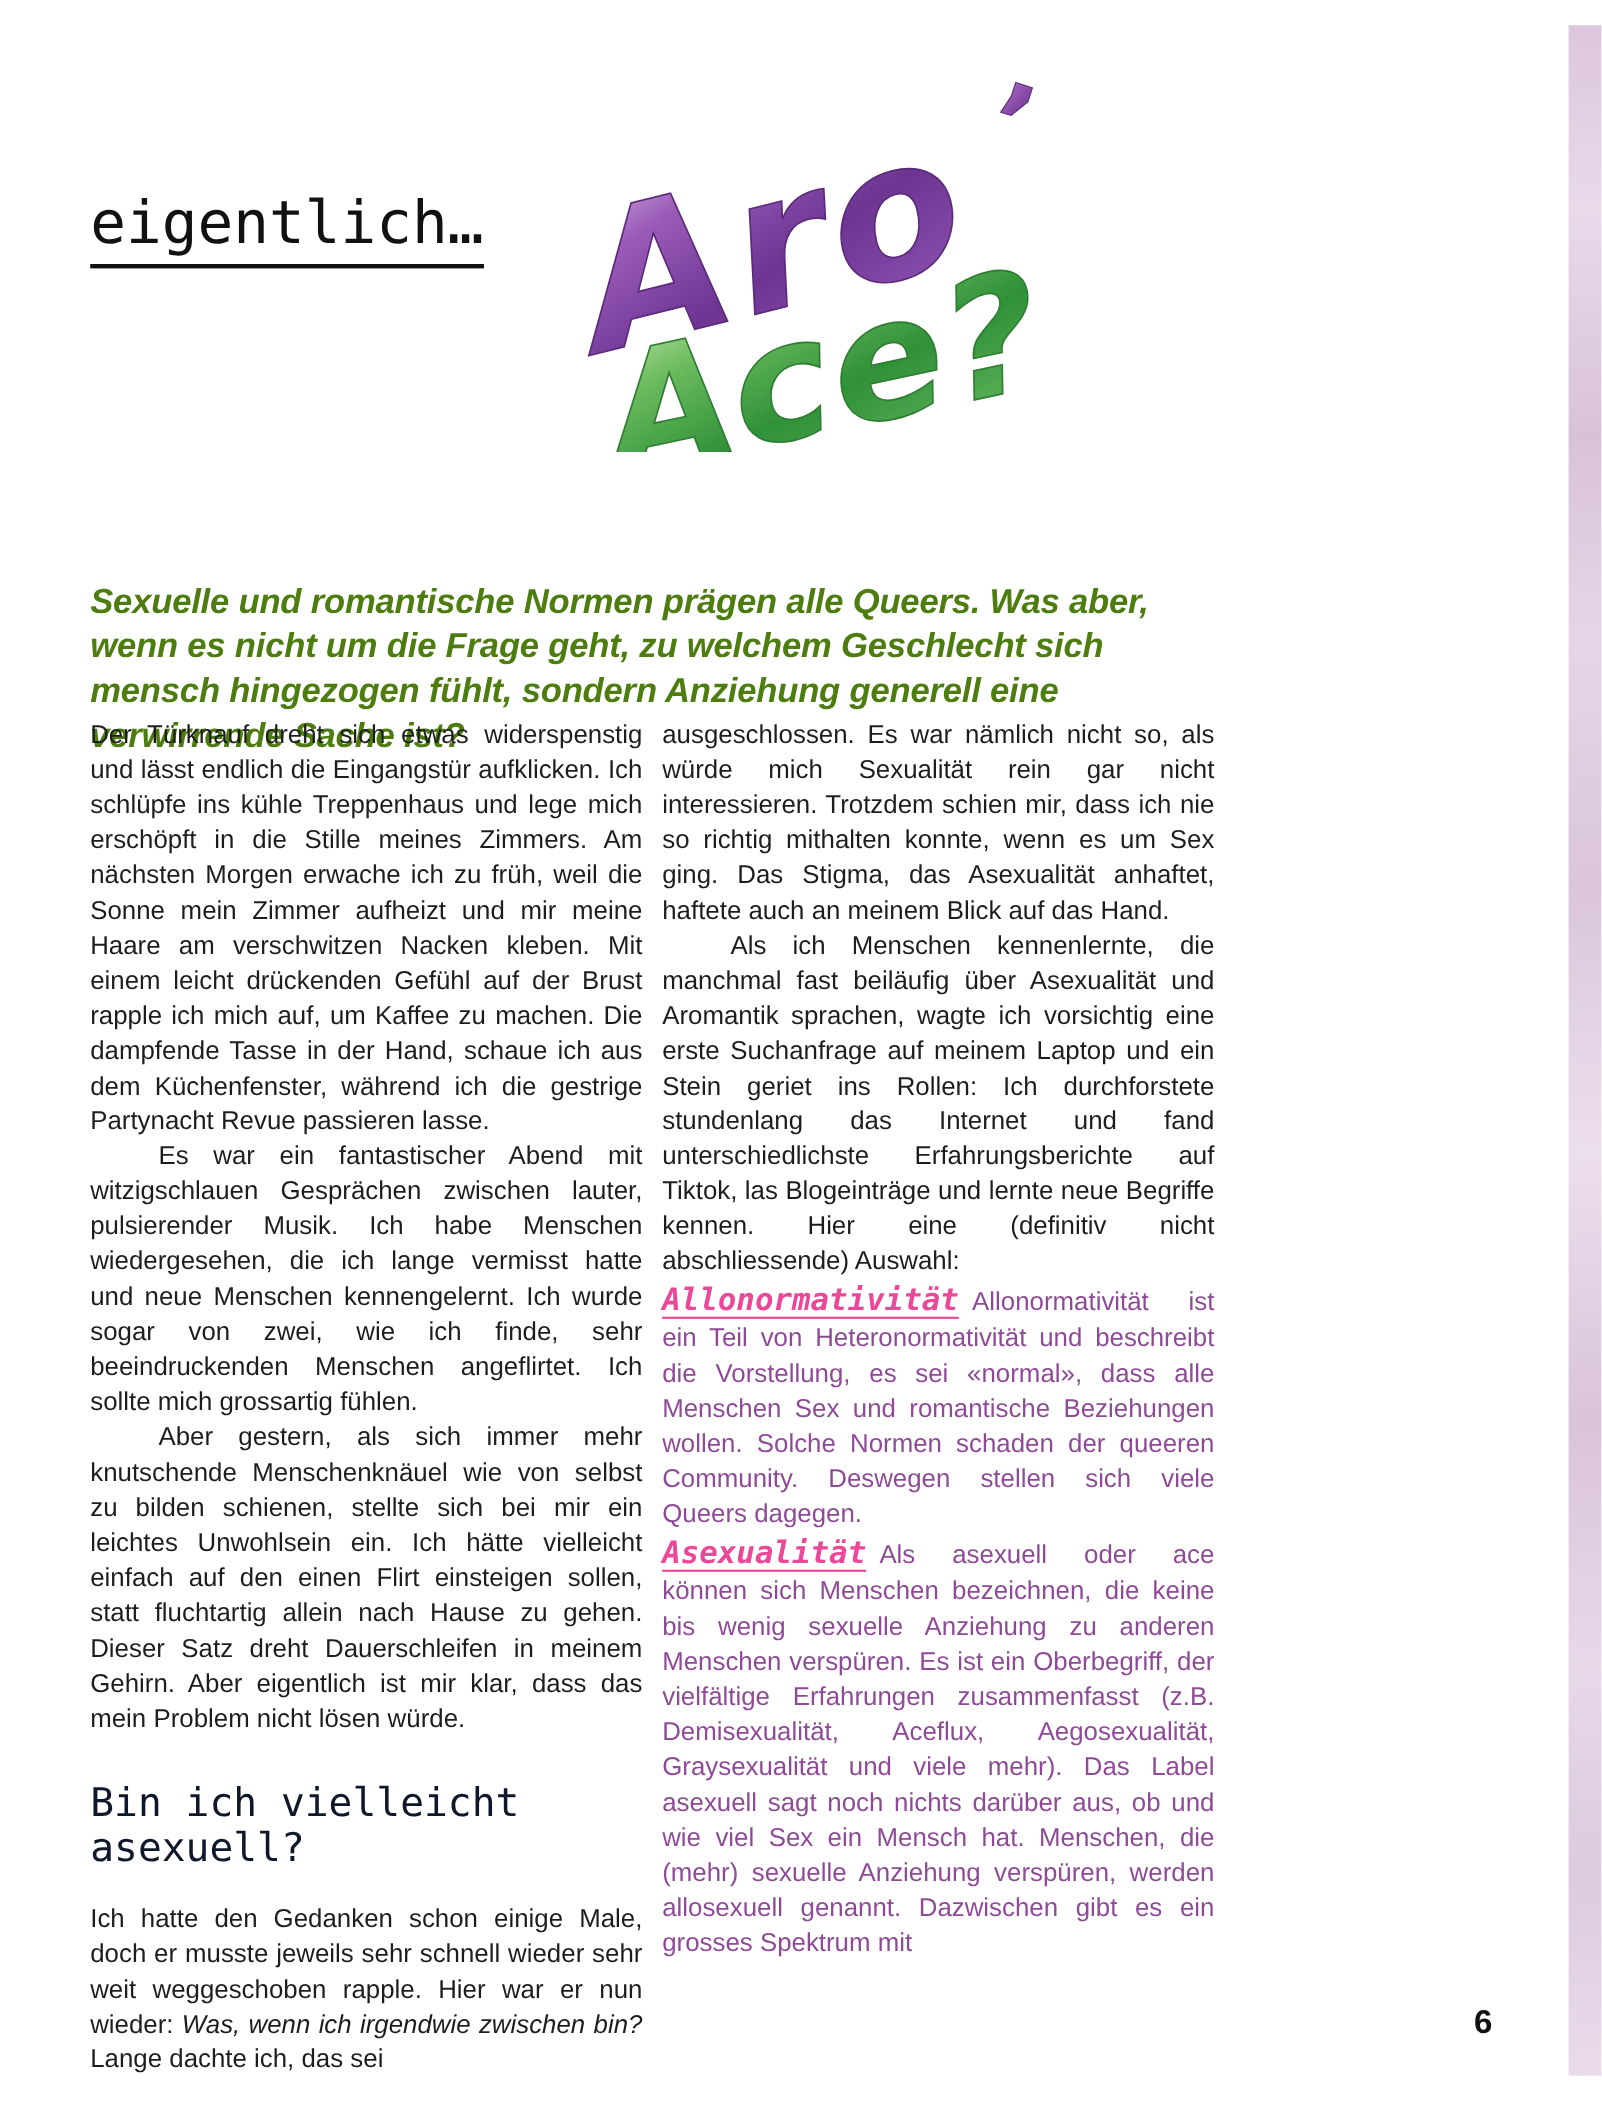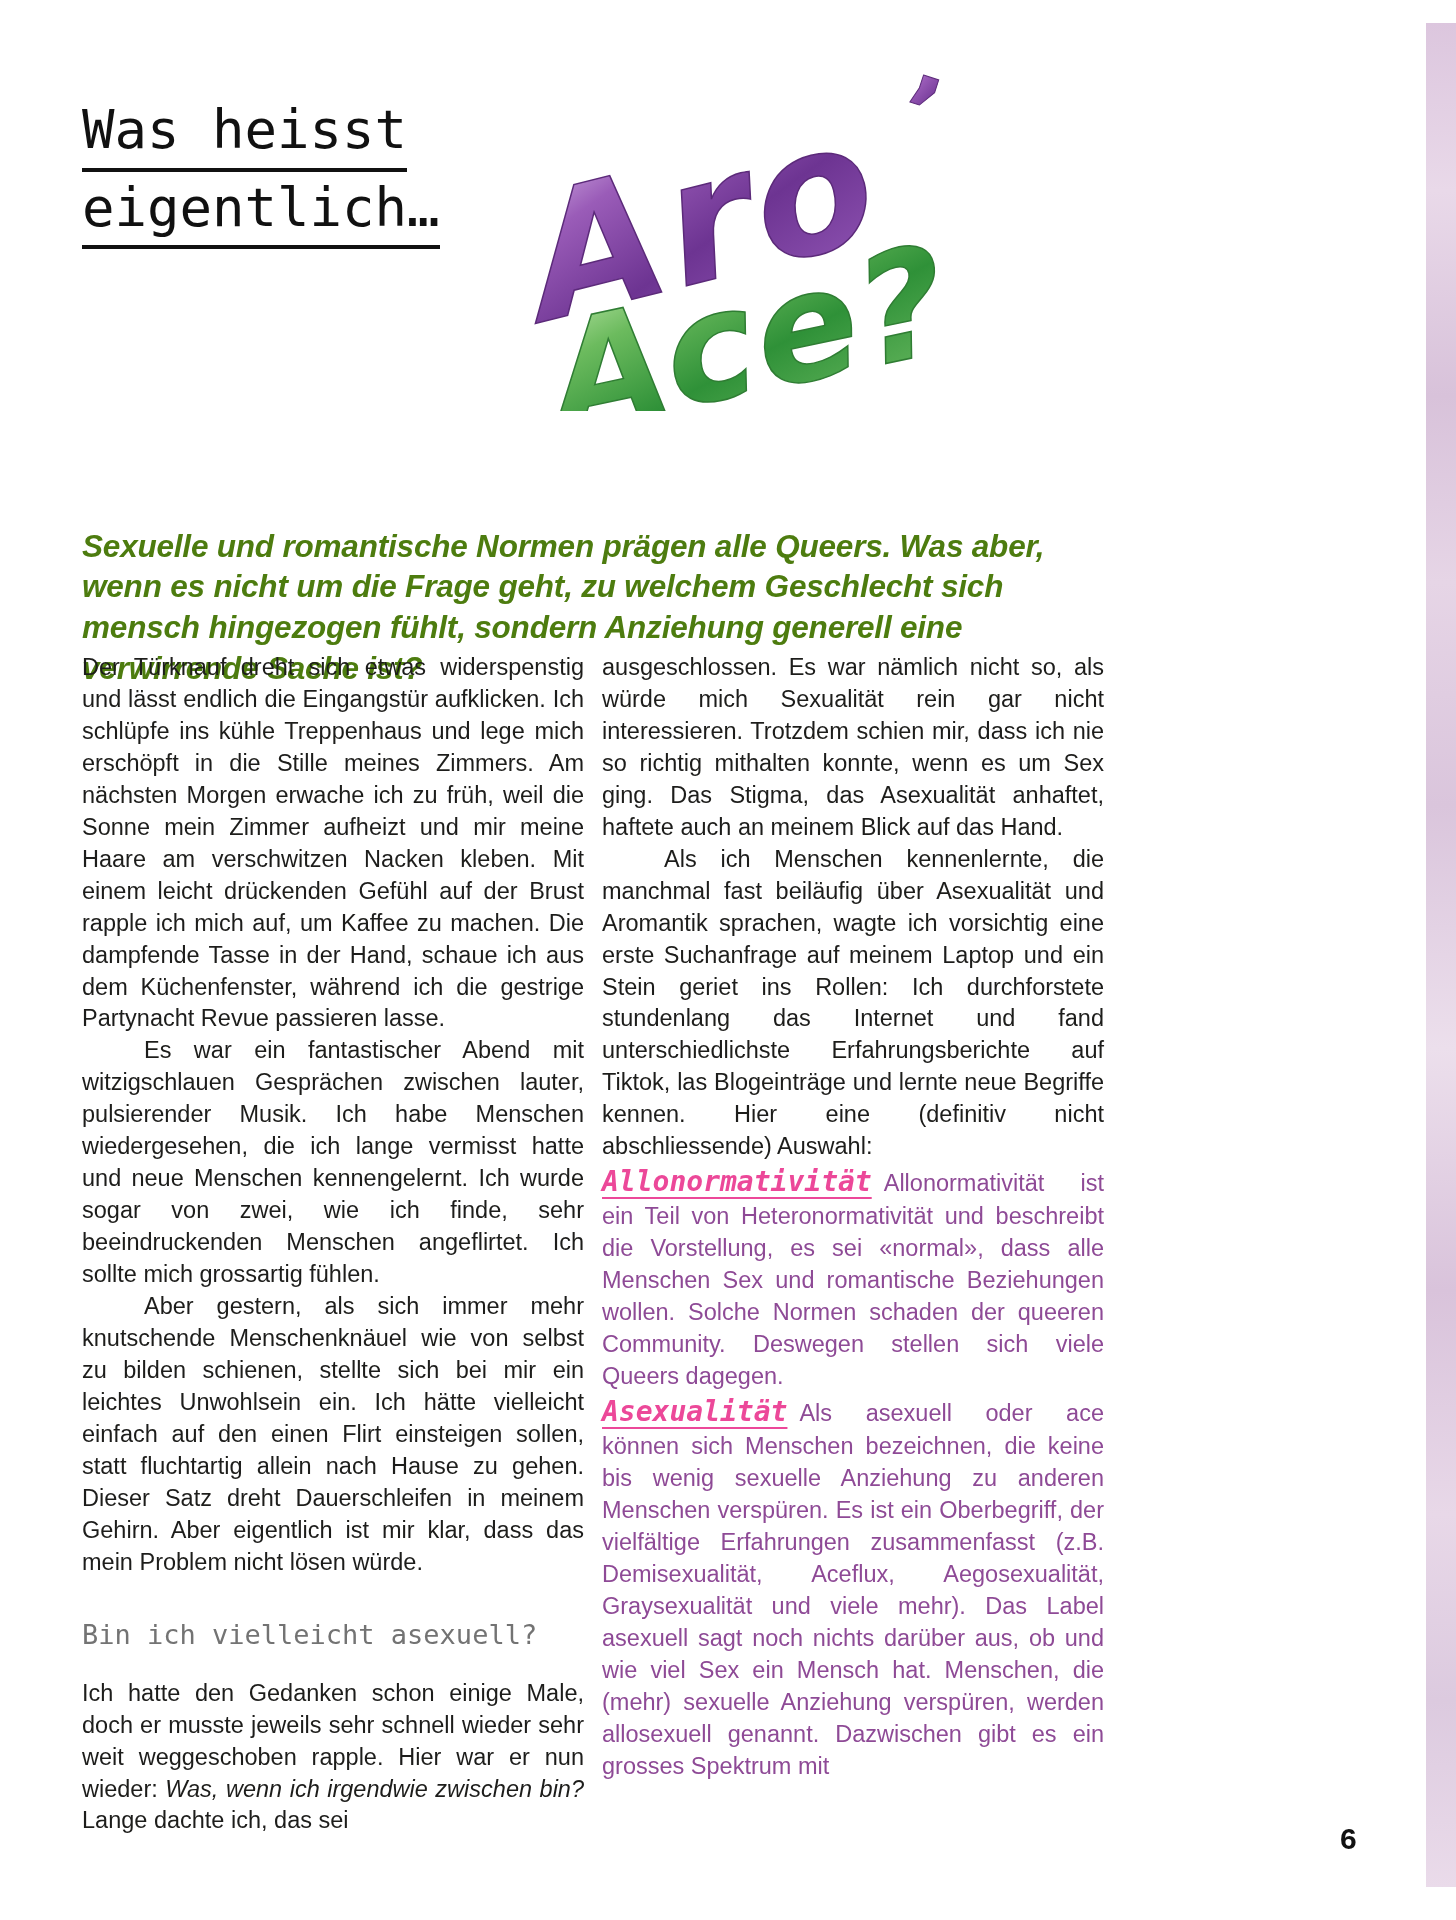--- a/index.html
+++ b/index.html
@@ -33,21 +33,21 @@
   
   .columns{
     position:absolute;left:82px;top:652px;width:1034px;
     display:flex;gap:18px;
   }
   .col{width:502px;}
   .col p{margin:0;font-size:23.5px;line-height:1.36;text-align:justify;}
   .col p.indent{text-indent:62px;}
   .subheading{
     font-family:"DejaVu Sans Mono", monospace;
-    color:#737373;font-size:27px;font-weight:500;
+    color:#0f172a;font-size:36px;font-weight:500;
     margin:40px 0 28px 0;letter-spacing:0;
   }
   .closing-italic{font-style:italic;}
   .definition{margin-top:26px;color:#8e4a96;}
   .term{
     font-family:"DejaVu Sans Mono", monospace;
     font-weight:bold;font-style:italic;font-size:28px;color:#ec4899;
     text-decoration:underline;text-decoration-thickness:2px;text-underline-offset:6px;
     margin-right:12px;
   }
@@ -56,21 +56,21 @@
     position:absolute;left:1340px;top:1822px;
     font-size:30px;font-weight:bold;color:#111111;
   }
 </style>
 </head>
 <body>
 
 <div class="stripe"></div>
 
 <h1 class="title">
-  <span class="tline">Was heisst</span><br>
+  <br>
   <span class="tline">eigentlich…</span>
 </h1>
 
 <div class="wordmark">
   <svg width="520" height="345" viewBox="0 0 520 345">
     <defs>
       <linearGradient id="gradPurple" x1="0" y1="0" x2="0.7" y2="1">
         <stop offset="0%" stop-color="#e2c6ef"></stop>
         <stop offset="30%" stop-color="#9a5cb8"></stop>
         <stop offset="65%" stop-color="#6d3492"></stop>

